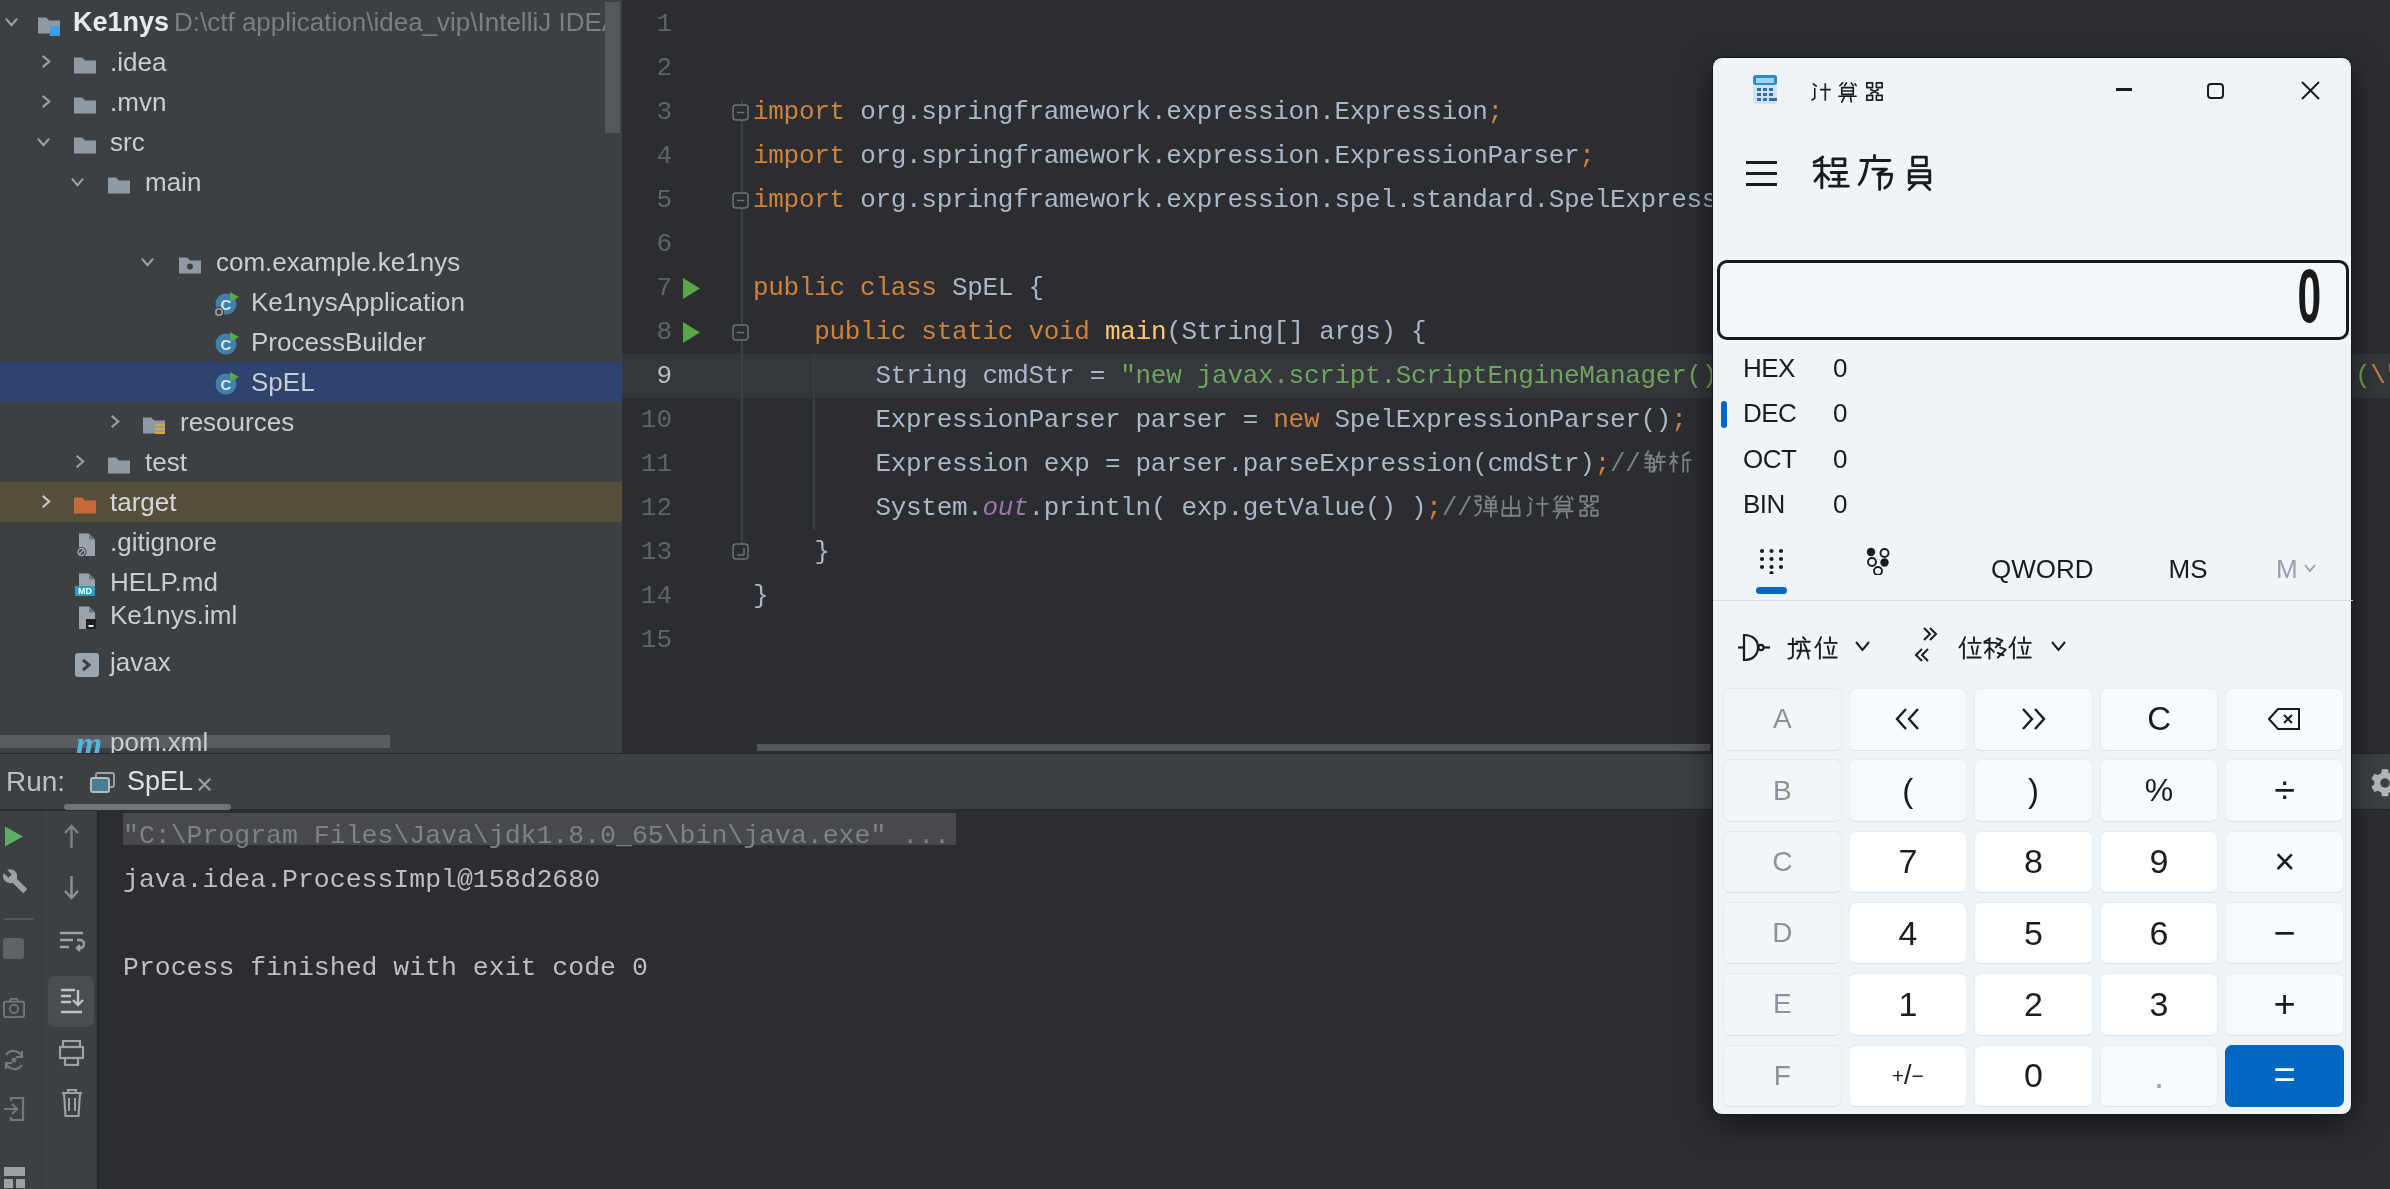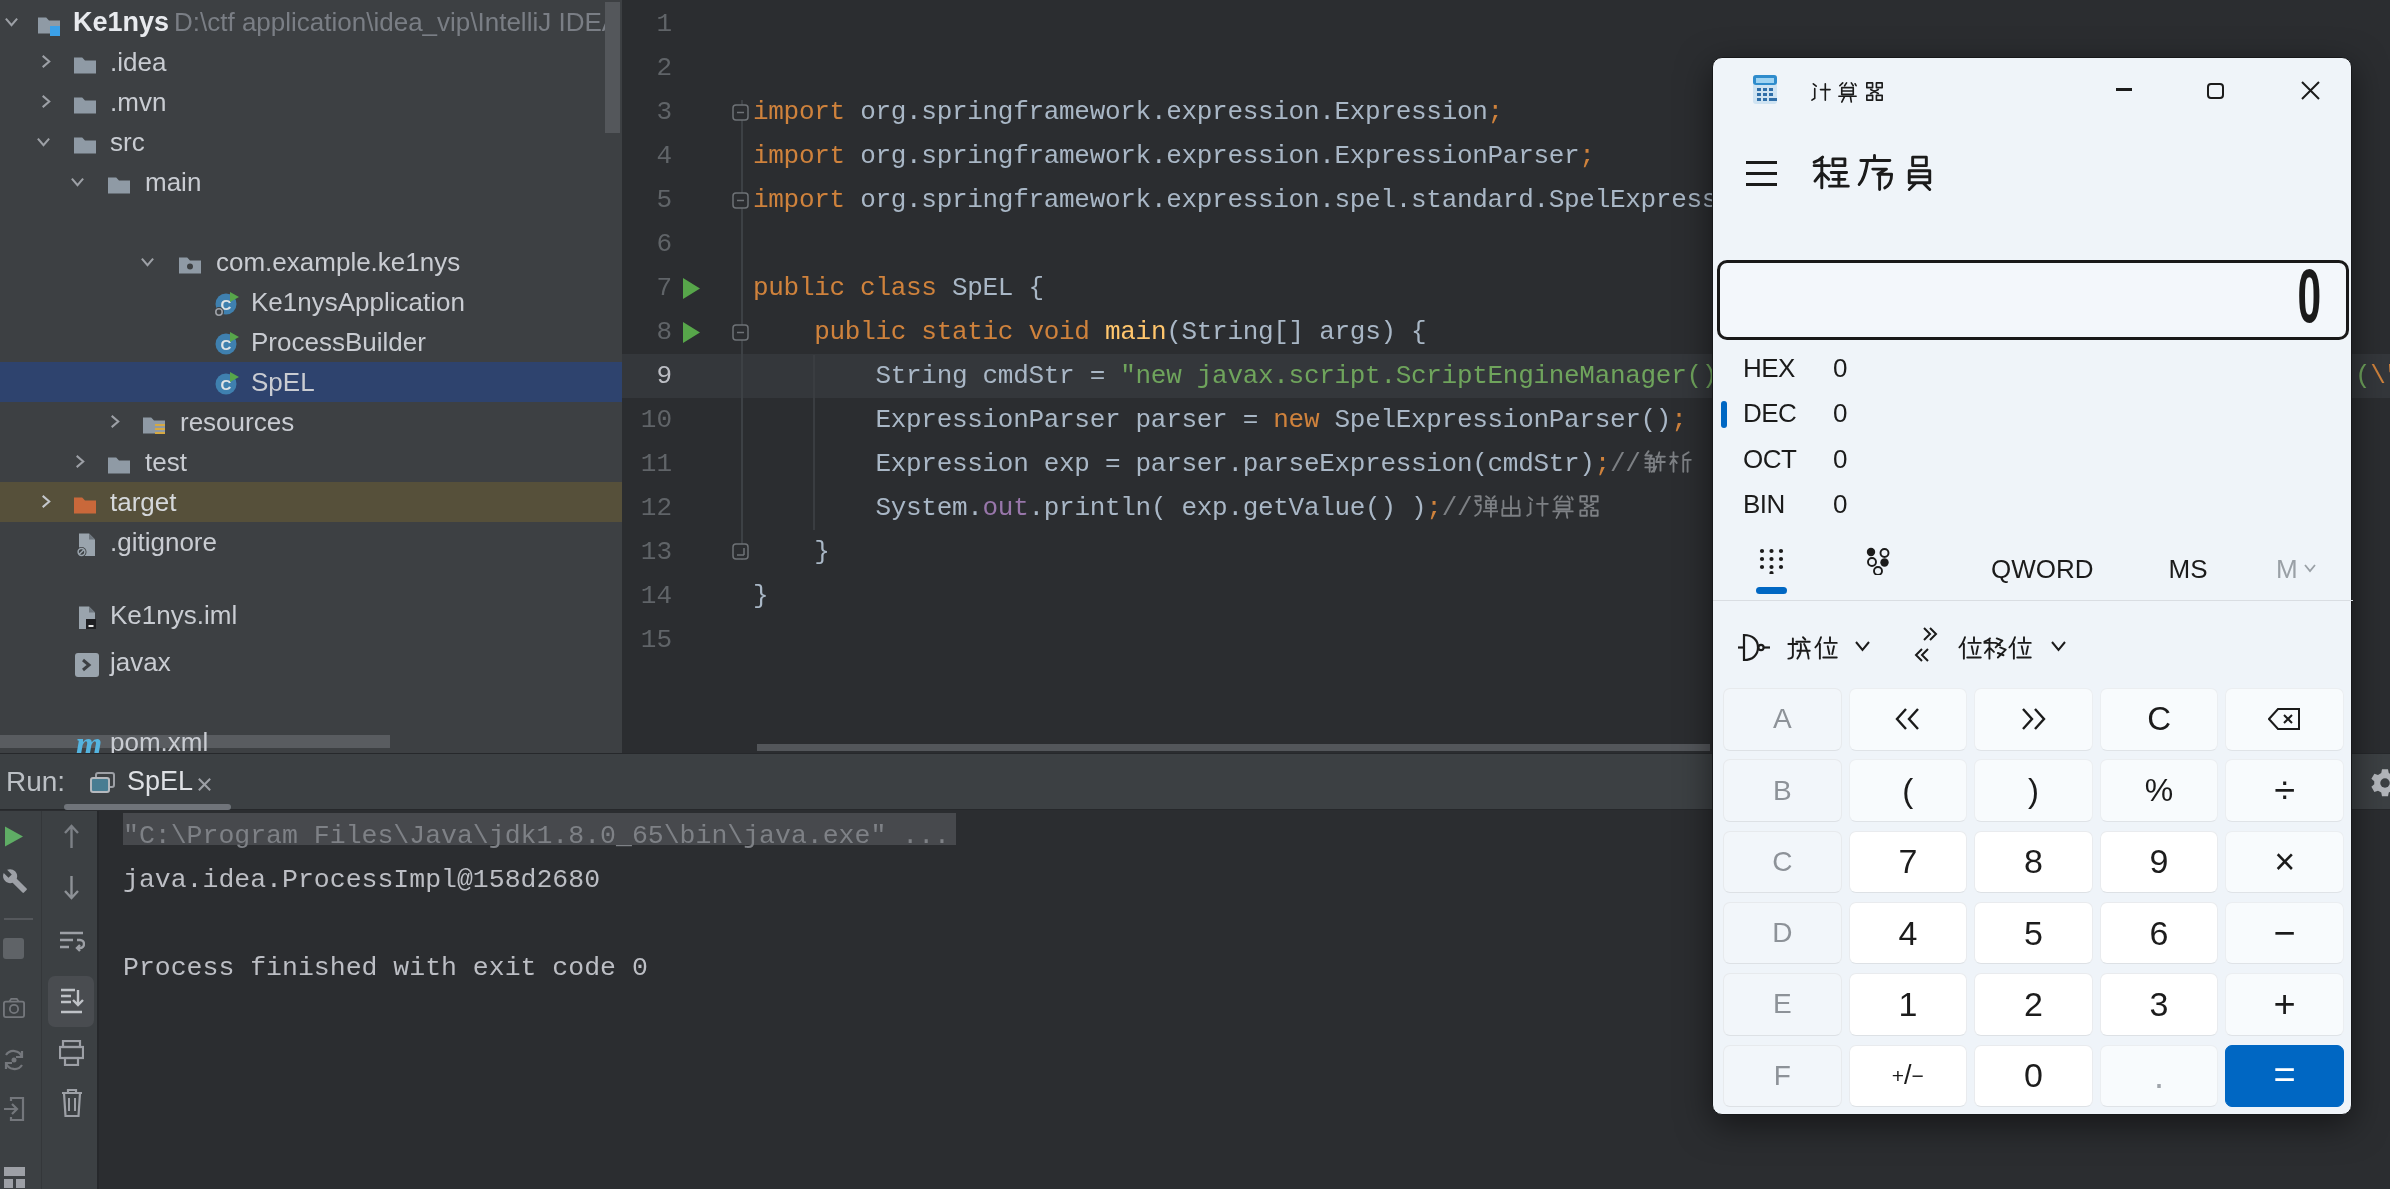--- a/index.html
+++ b/index.html
@@ -9,21 +9,21 @@
 .trow .txt{position:absolute;top:0}
 .chev{position:absolute;top:12px;width:15px;height:15px}
 .chev svg{display:block}
 .ticon{position:absolute;top:7px;width:26px;height:26px}
 .sel{background:#2e436e}
 .excl{background:#56503a}
 #editor{position:absolute;left:622px;top:0;width:1768px;height:753px;background:#2b2d30;overflow:hidden}
 .cline{position:absolute;left:0;width:1768px;height:44px}
 .lnum{position:absolute;width:50px;text-align:right;font-family:"Liberation Mono",monospace;font-size:26px;line-height:44px;color:#606468}
 .code{position:absolute;font-family:"Liberation Mono",monospace;font-size:26px;line-height:44px;letter-spacing:-0.3px;white-space:pre;color:#a9b7c6}
-.kw{color:#cf823c}.str{color:#6fa45c}.cmt{color:#7d8084}.mth{color:#ffc66d}.fld{color:#9876aa;}.smc{color:#cf823c}
+.kw{color:#cf823c}.str{color:#6fa45c}.cmt{color:#7d8084}.mth{color:#ffc66d}.fld{color:#9876aa;font-style:italic}.smc{color:#cf823c}
 .con{position:absolute;font-family:"Liberation Mono",monospace;font-size:26.5px;line-height:44px;white-space:pre}
 .cj{display:inline-block;vertical-align:-4px}
 .cj path{fill:none;stroke:currentColor;stroke-width:1.7;stroke-linecap:round;stroke-linejoin:round}
 </style></head>
 <body>
 <div id="tree">
 
 <div class="trow" style="top:2px">
  <span class="chev" style="left:4px">
         <svg width="15" height="15" viewBox="0 0 16 16">
@@ -157,20 +157,29 @@
 </div>
 <div class="trow" style="top:522px">
  <span class="ticon" style="left:74px"><svg width="26" height="26" viewBox="0 0 26 26">
           <path d="M5 1.5h10l6 6V24H5z" fill="#9aa4ad"></path>
           <path d="M15 1.5l6 6h-6z" fill="#6e767e"></path>
           <circle cx="7.5" cy="20" r="5" fill="#3d4043"></circle>
           <circle cx="7.5" cy="20" r="3.4" fill="none" stroke="#9aa4ad" stroke-width="1.5"></circle>
           <path d="M5.2 22.3l4.6-4.6" stroke="#9aa4ad" stroke-width="1.5"></path>
         </svg></span>
  <span class="txt" style="left:110px">.gitignore</span>
+</div>
+<div class="trow" style="top:562px">
+ <span class="ticon" style="left:74px"><svg width="26" height="26" viewBox="0 0 26 26">
+          <path d="M5 1.5h10l6 6V24H5z" fill="#9aa4ad"></path>
+          <path d="M15 1.5l6 6h-6z" fill="#6e767e"></path>
+          <rect x="1" y="14" width="20" height="10" fill="#2e9bc0"></rect>
+          <text x="11" y="22" font-size="9" font-weight="bold" fill="#fff" text-anchor="middle" font-family="Liberation Sans">MD</text>
+        </svg></span>
+ <span class="txt" style="left:110px">HELP.md</span>
 </div>
 <div class="trow" style="top:595px">
  <span class="ticon" style="left:74px"><svg width="26" height="26" viewBox="0 0 26 26">
           <path d="M5 1.5h10l6 6V24H5z" fill="#9aa4ad"></path>
           <path d="M15 1.5l6 6h-6z" fill="#6e767e"></path>
           <rect x="12" y="14" width="10" height="10" fill="#1e1f22"></rect>
           <path d="M14.5 21h5" stroke="#fff" stroke-width="1.8"></path>
         </svg></span>
  <span class="txt" style="left:110px">Ke1nys.iml</span>
 </div>

